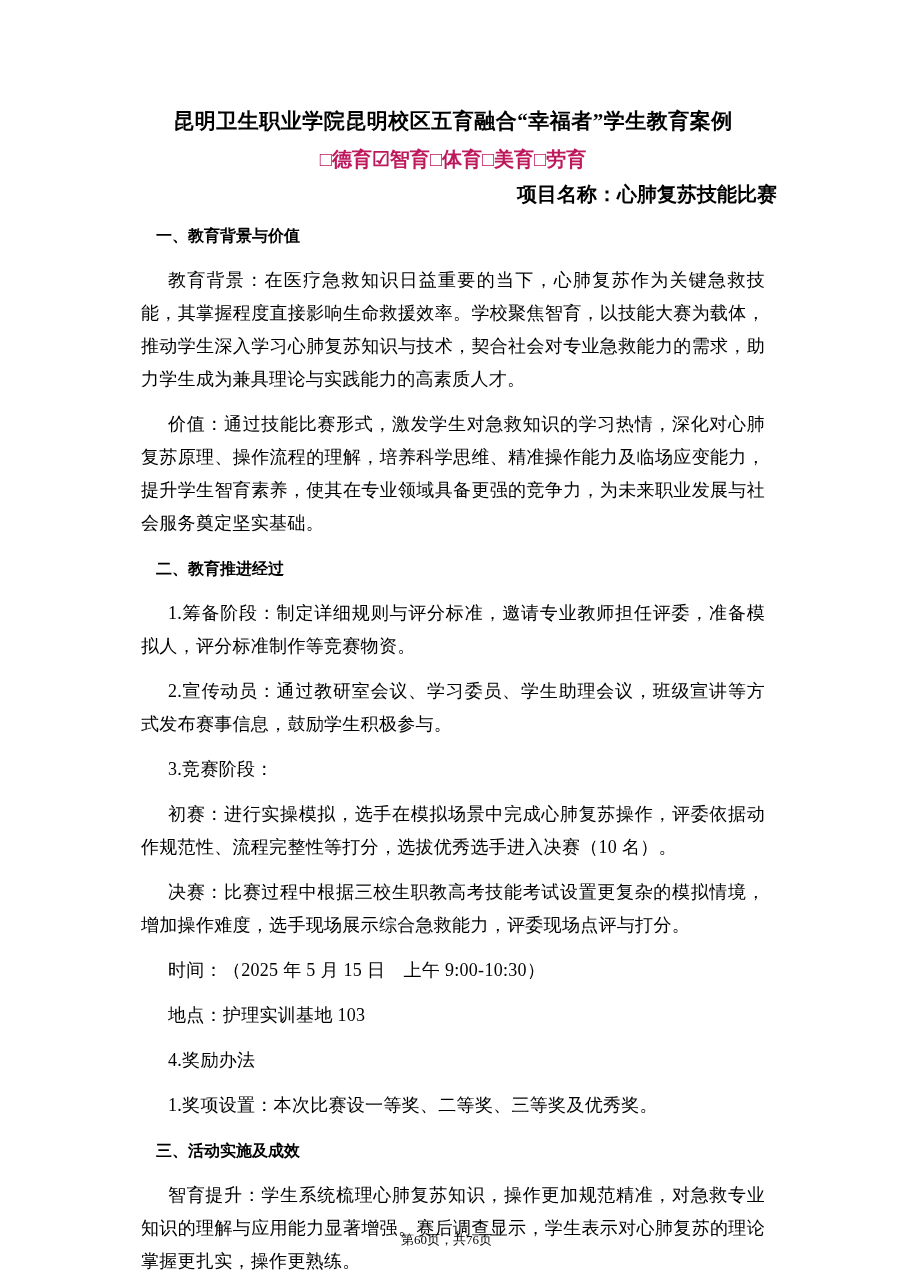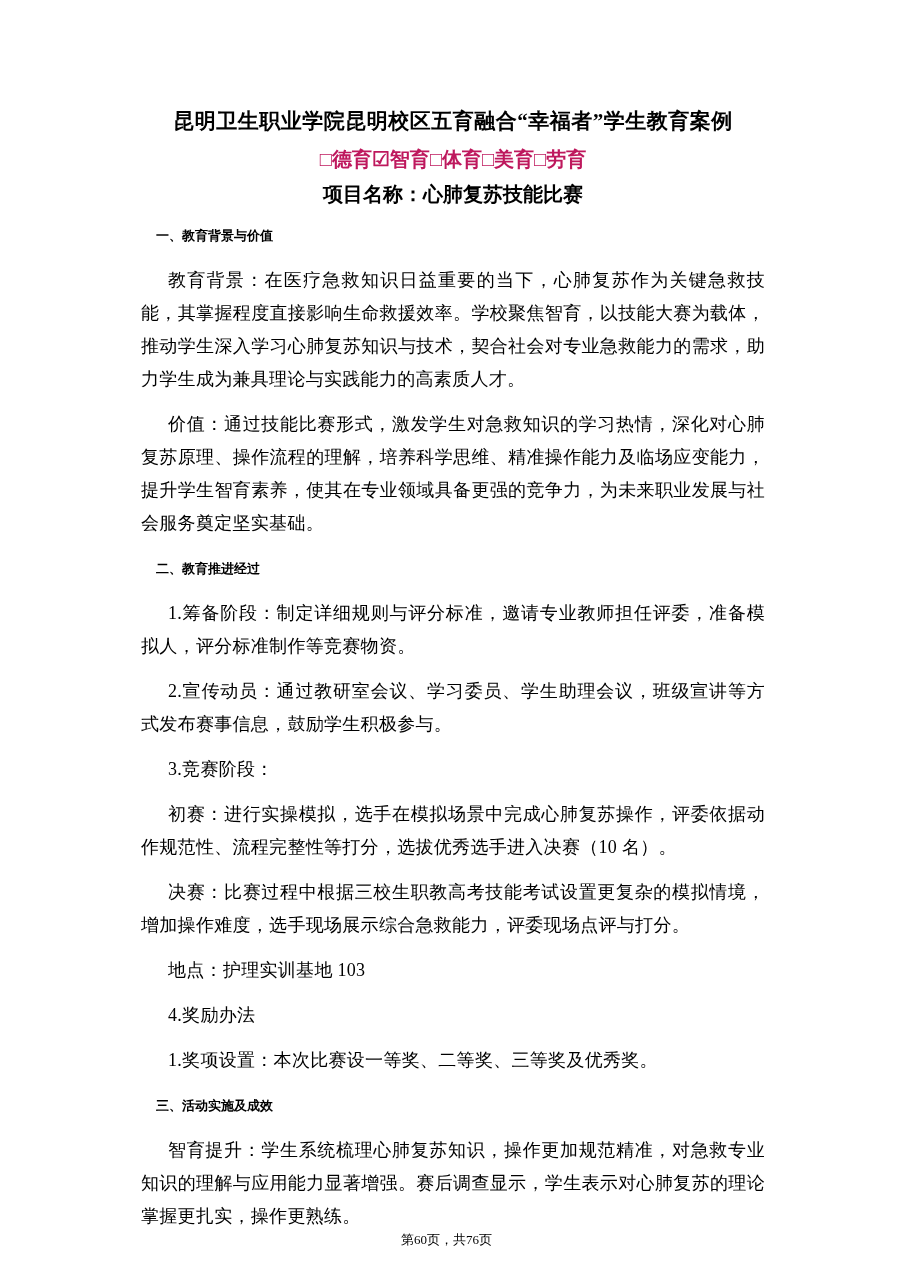--- a/index.html
+++ b/index.html
@@ -35,28 +35,28 @@
     margin: 8px 0 0 0;
     text-align: center;
     font-size: 20px;
     font-weight: bold;
     color: #be185d;
     line-height: 30px;
   }
   .doc-checkline .cb-item { display: inline; }
   .doc-project {
     margin: 5px 0 0 0;
-    text-align: center;
+    text-align: right;
     font-size: 20px;
     font-weight: bold;
     line-height: 30px;
   }
   .sec-heading {
     margin: 0;
-    font-size: 13px;
+    font-size: 16px;
     font-weight: bold;
     line-height: 33px;
     text-indent: 27px;
   }
   .mt10 { margin-top: 10px; }
   .mt7  { margin-top: 7px; }
   .mt5  { margin-top: 5px; }
   .mt15 { margin-top: 15px; }
   p.para {
     margin: 12px;
@@ -101,20 +101,21 @@
     <p class="para">1.筹备阶段：制定详细规则与评分标准，邀请专业教师担任评委，准备模拟人，评分标准制作等竞赛物资。</p>
 
     <p class="para">2.宣传动员：通过教研室会议、学习委员、学生助理会议，班级宣讲等方式发布赛事信息，鼓励学生积极参与。</p>
 
     <p class="para">3.竞赛阶段：</p>
 
     <p class="para">初赛：进行实操模拟，选手在模拟场景中完成心肺复苏操作，评委依据动作规范性、流程完整性等打分，选拔优秀选手进入决赛（10 名）。</p>
 
     <p class="para mt7">决赛：比赛过程中根据三校生职教高考技能考试设置更复杂的模拟情境，增加操作难度，选手现场展示综合急救能力，评委现场点评与打分。</p>
 
+    <p class="para mt10">时间：（2025 年 5 月 15 日　上午 9:00-10:30）</p>
 
     <p class="para mt5">地点：护理实训基地 103</p>
 
     <p class="para mt15">4.奖励办法</p>
 
     <p class="para">1.奖项设置：本次比赛设一等奖、二等奖、三等奖及优秀奖。</p>
 
     <h2 class="sec-heading">三、活动实施及成效</h2>
 
     <p class="para mt10">智育提升：学生系统梳理心肺复苏知识，操作更加规范精准，对急救专业知识的理解与应用能力显著增强。赛后调查显示，学生表示对心肺复苏的理论掌握更扎实，操作更熟练。</p>

